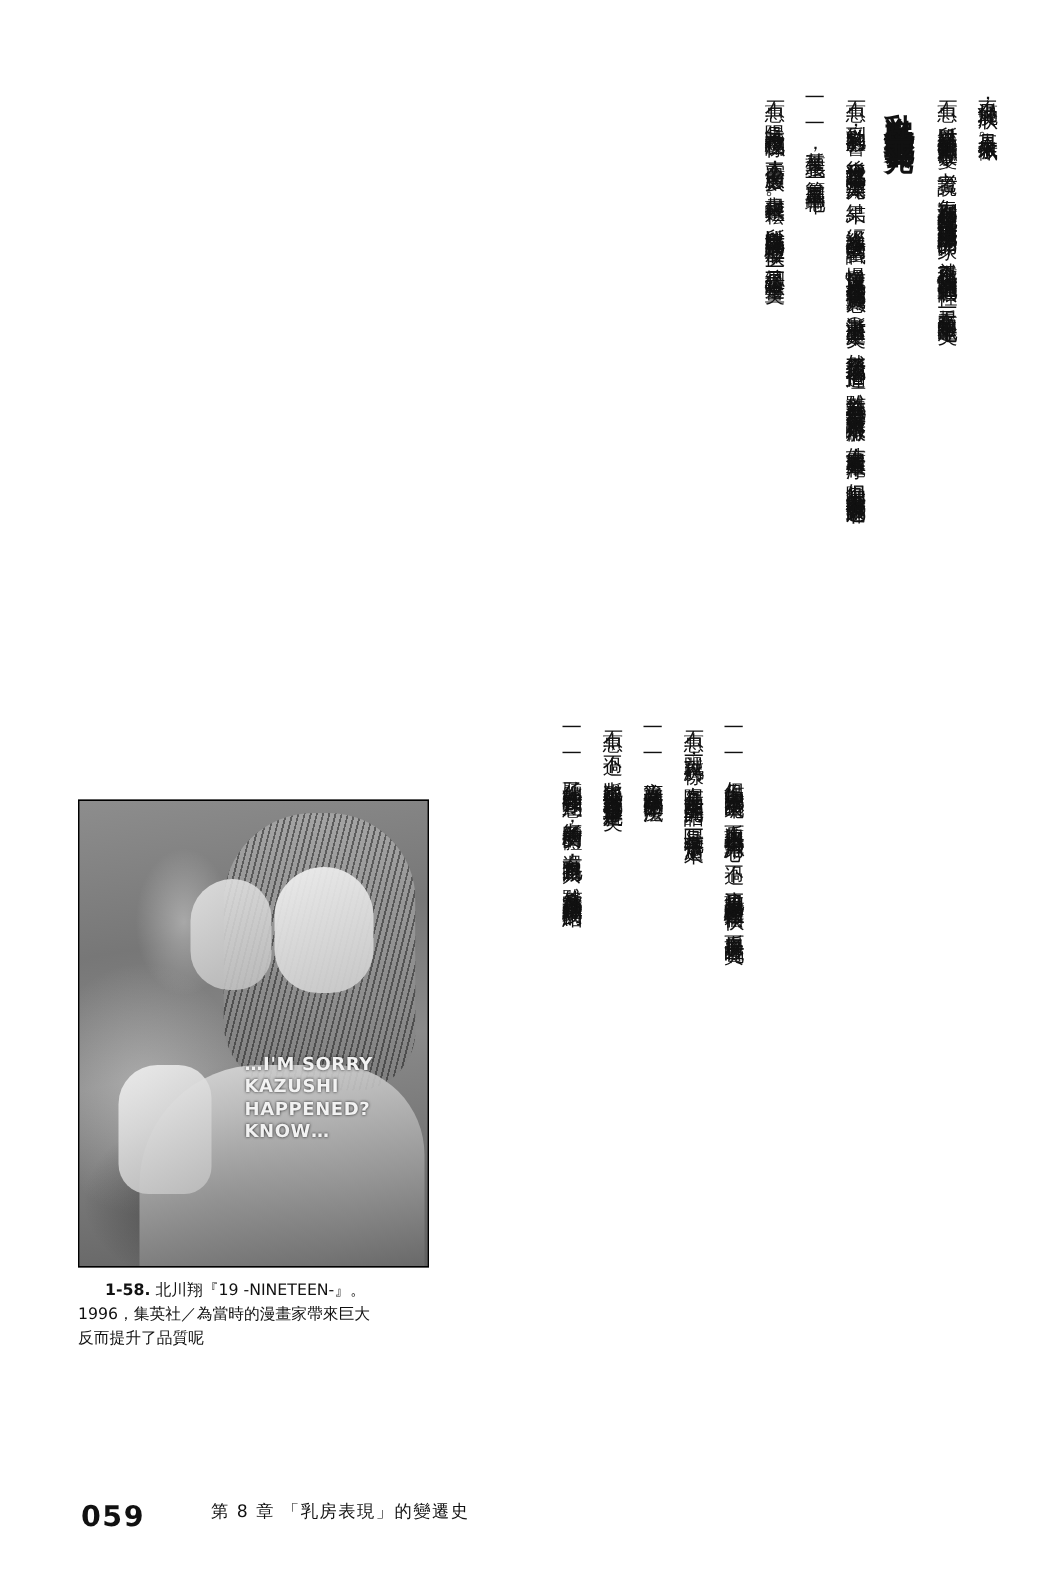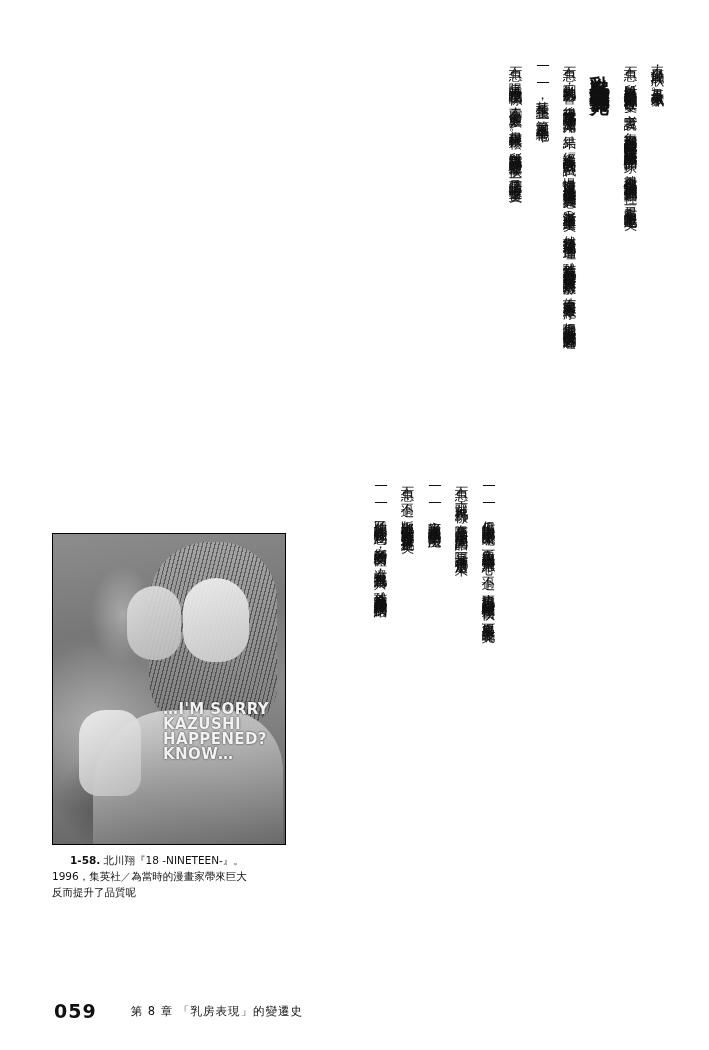--- a/index.html
+++ b/index.html
@@ -127,43 +127,43 @@
     border-radius: 26px 22px 18px 20px;
     background: linear-gradient(150deg,#f0f0f0,#bcbcbc);
     opacity: .92;
   }
   .figure .frame .caption-text {
     position: absolute;
     left: 110px;
     top: 168px;
     width: 120px;
     color: #f2f2f2;
-    font-size: 15px;
+    font-size: 12px;
     line-height: 15px;
     font-weight: bold;
     letter-spacing: .4px;
     text-shadow: 0 0 2px rgba(0,0,0,.85);
   }
   .figure .cap {
     margin-top: 7px;
     font-size: 10.5px;
     line-height: 16px;
     color: #111;
   }
   .figure .cap .capnum { font-weight: bold; margin-left: 18px; }
 
   
   .footer {
     position: absolute;
     left: 54px;
     bottom: 28px;
     right: 40px;
     display: flex;
-    align-items: center;
-    gap: 34px;
+    align-items: flex-start;
+    gap: 44px;
   }
   .folio {
     font-size: 19px;
     font-weight: bold;
     letter-spacing: 1px;
   }
   .runhead {
     font-size: 11.5px;
     letter-spacing: 1px;
   }
@@ -200,21 +200,21 @@
       <div class="face"></div>
       <div class="shoulder"></div>
       <div class="hand"></div>
       <div class="caption-text">…I'M SORRY
 KAZUSHI
 HAPPENED?
 KNOW…</div>
     </div>
     <div class="cap">
       <span class="capnum">1-58.</span>
-      <span>北川翔『18 -NINETEEN-』。</span><br>
+      <span>北川翔『19 -NINETEEN-』。</span><br>
       <span>1996，集英社／為當時的漫畫家帶來巨大</span><br>
       <span>反而提升了品質呢</span>
     </div>
   </div>
 
   <div class="footer">
     <div class="folio">059</div>
     <div class="runhead">第 8 章 「乳房表現」的變遷史</div>
   </div>
 

